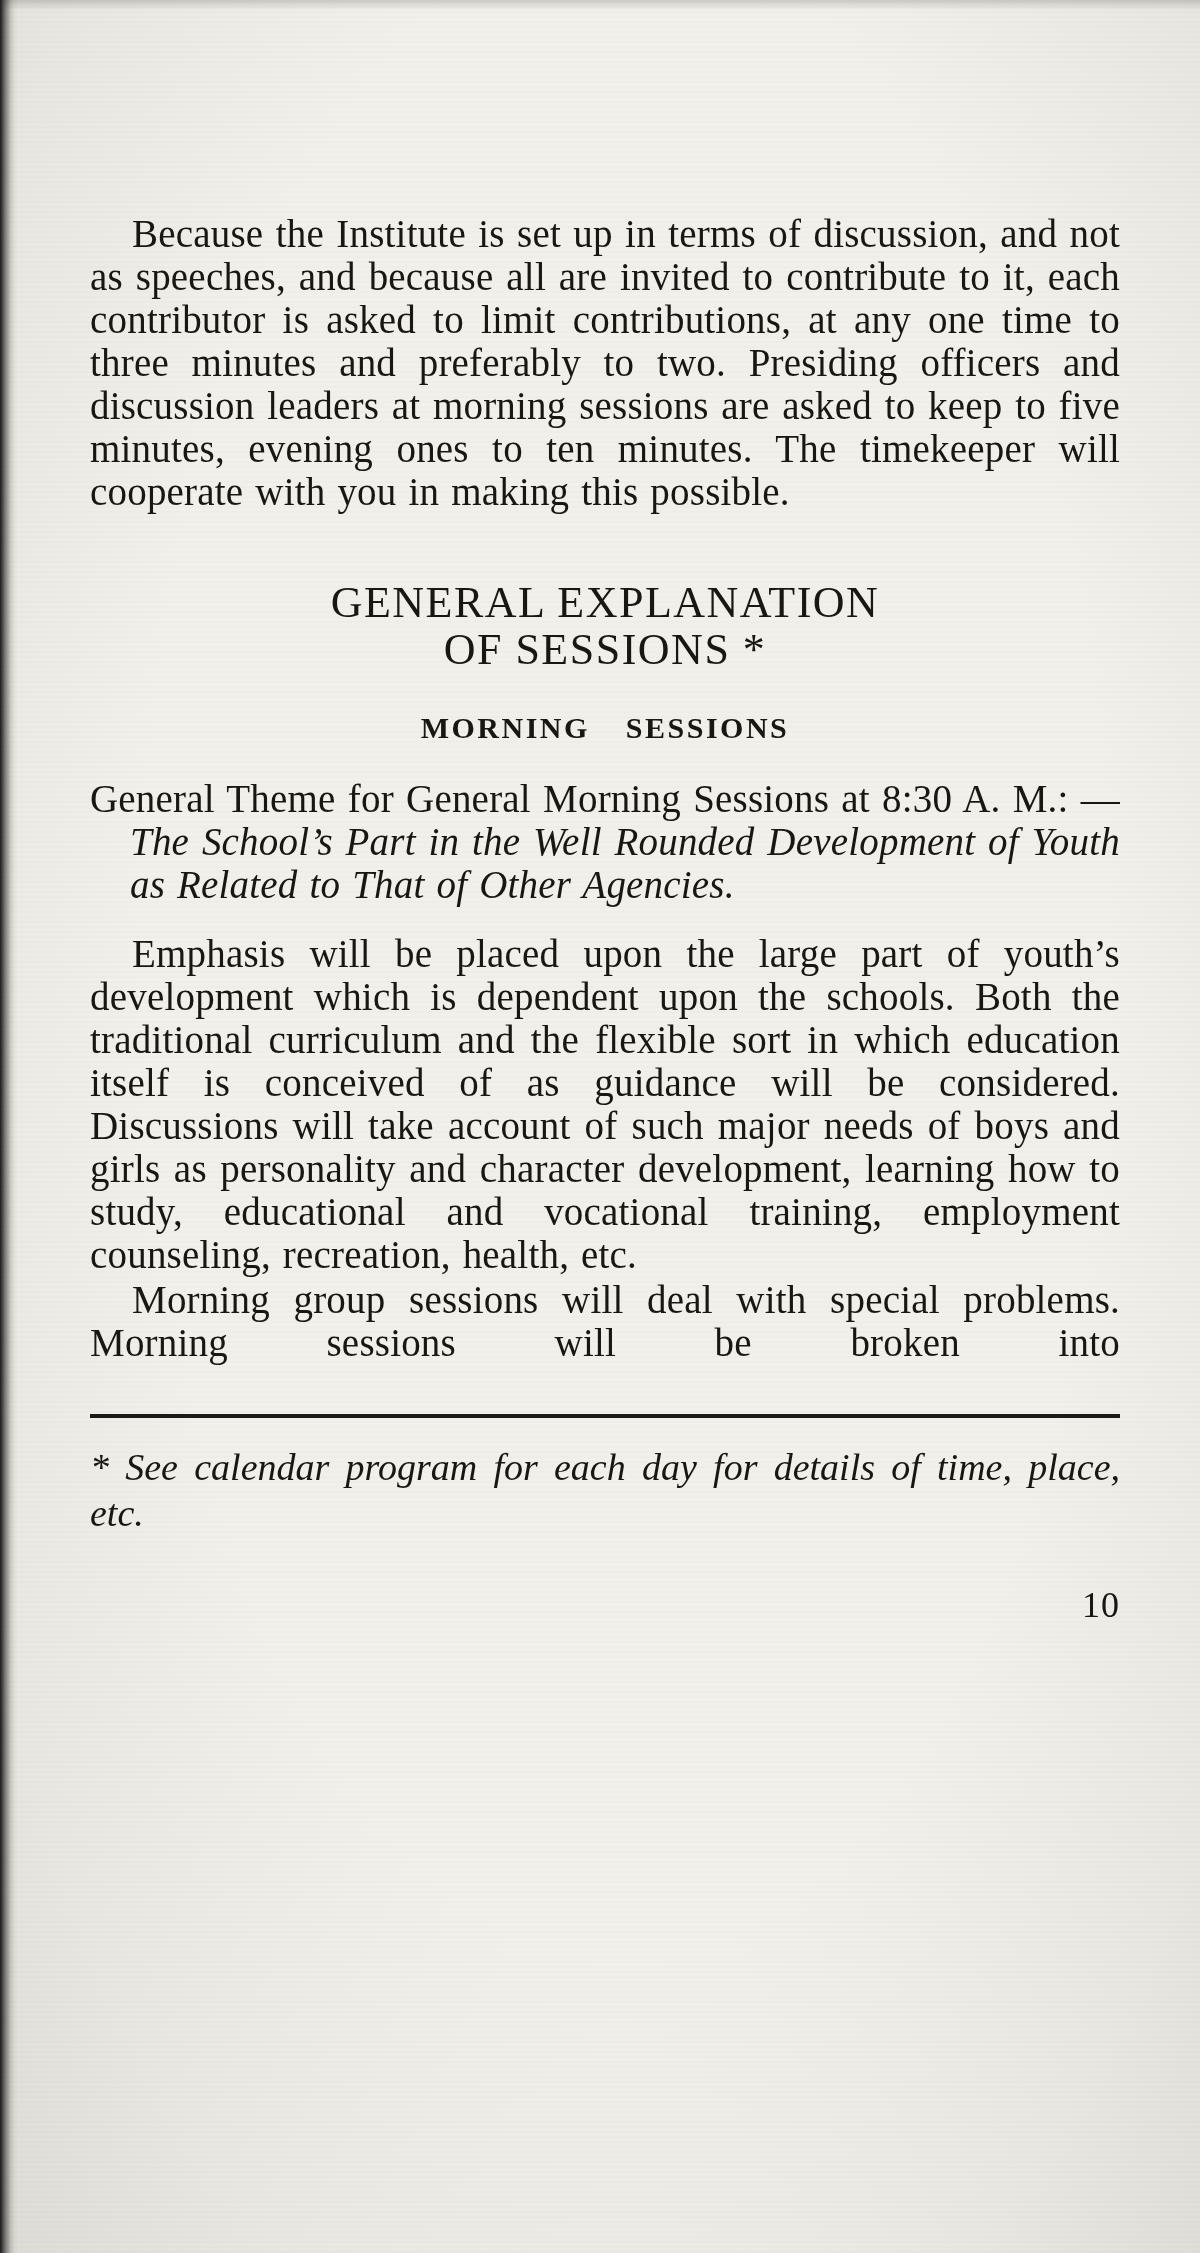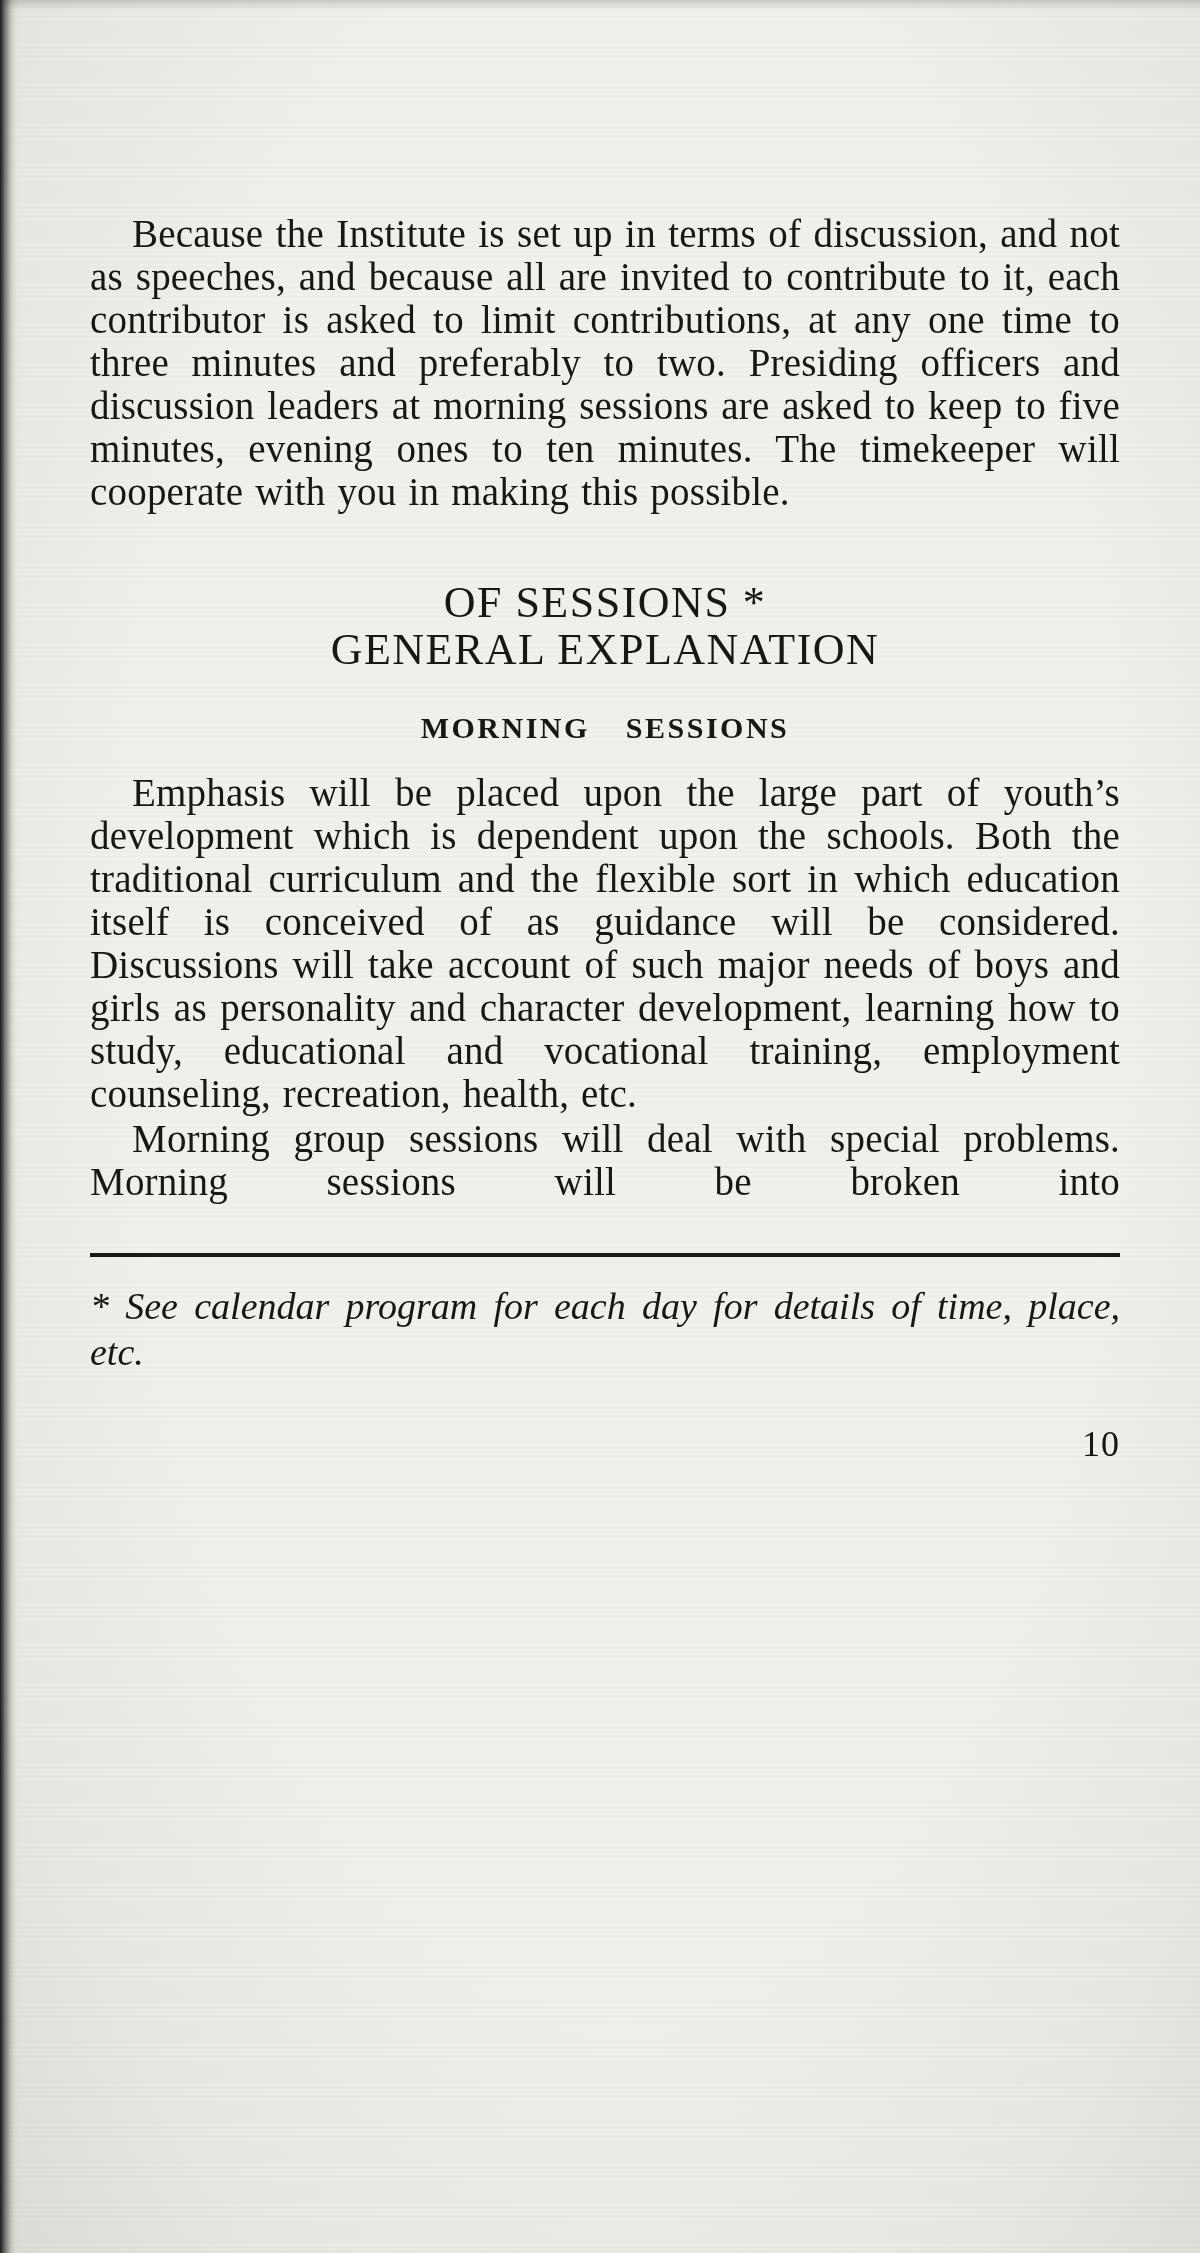--- a/index.html
+++ b/index.html
@@ -115,26 +115,27 @@
 <div class="page">
   <div class="binding"></div>
   <div class="edge-top"></div>
 
   <div class="content">
 
     <p class="body indent">Because the Institute is set up in terms of discussion, and not as speeches, and because all are invited to contribute to it, each contributor is asked to limit contributions, at any one time to three minutes and preferably to two. Presiding officers and discussion leaders at morning sessions are asked to keep to five minutes, evening ones to ten minutes. The timekeeper will cooperate with you in making this possible.</p>
 
 
     <h1 class="heading">
+      <span class="hline">GENERAL EXPLANATION</span>
       <span class="hline">OF SESSIONS *</span>
-      <span class="hline">GENERAL EXPLANATION</span>
     </h1>
 
     <h2 class="subheading">MORNING SESSIONS</h2>
 
+    <p class="body theme"><span>General Theme for General Morning Sessions at 8:30 A. M.: — </span><em>The School’s Part in the Well Rounded Development of Youth as Related to That of Other Agencies.</em></p>
 
     <p class="body indent para-3">Emphasis will be placed upon the large part of youth’s development which is dependent upon the schools. Both the traditional curriculum and the flexible sort in which education itself is conceived of as guidance will be considered. Discussions will take account of such major needs of boys and girls as personality and character development, learning how to study, educational and vocational training, employment counseling, recreation, health, etc.</p>
 
     <p class="body indent para-4">Morning group sessions will deal with special problems. Morning sessions will be broken into</p>
 
     <div class="footnote-rule"></div>
 
     <p class="footnote">* See calendar program for each day for details of time, place, etc.</p>
 
     <div class="page-number">10</div>

